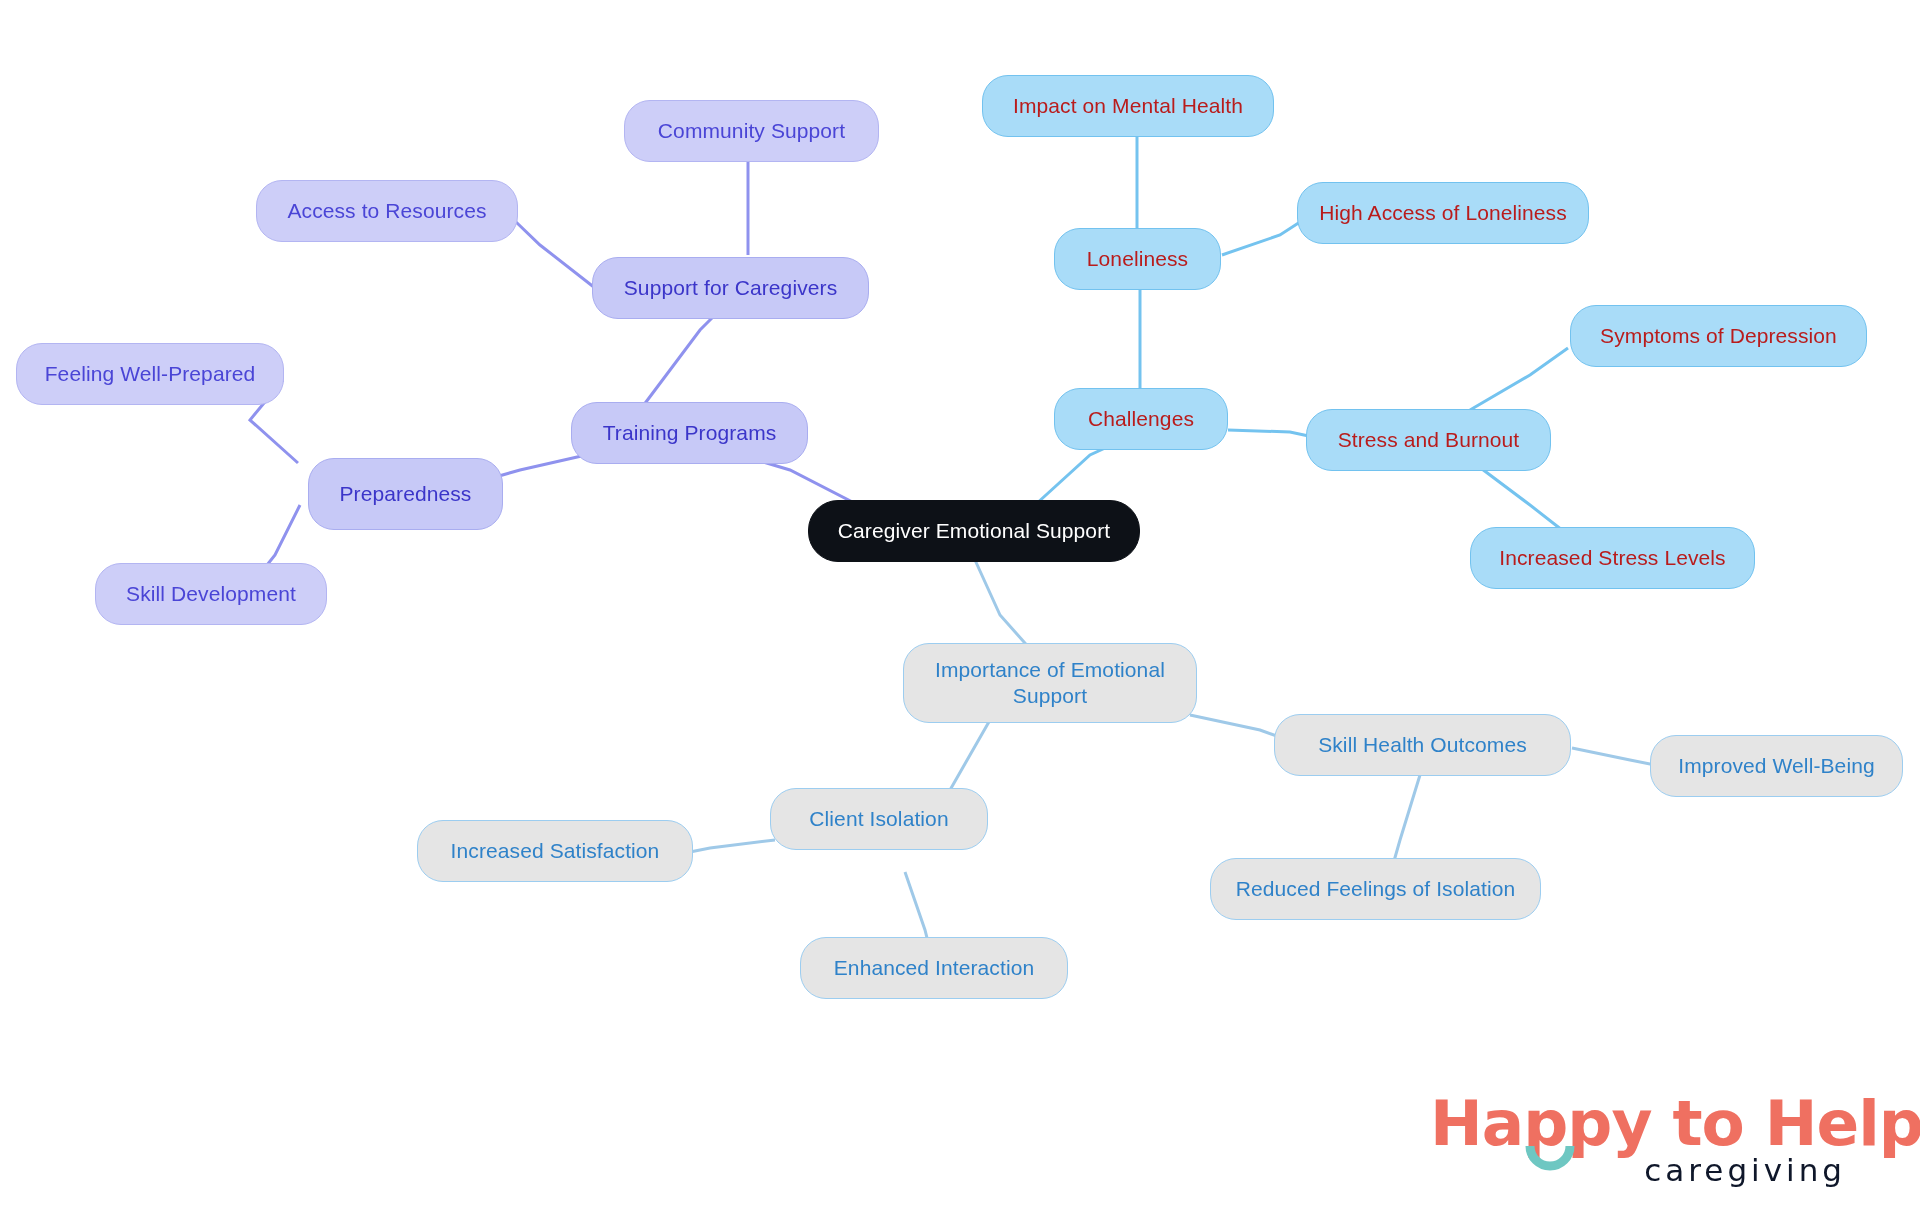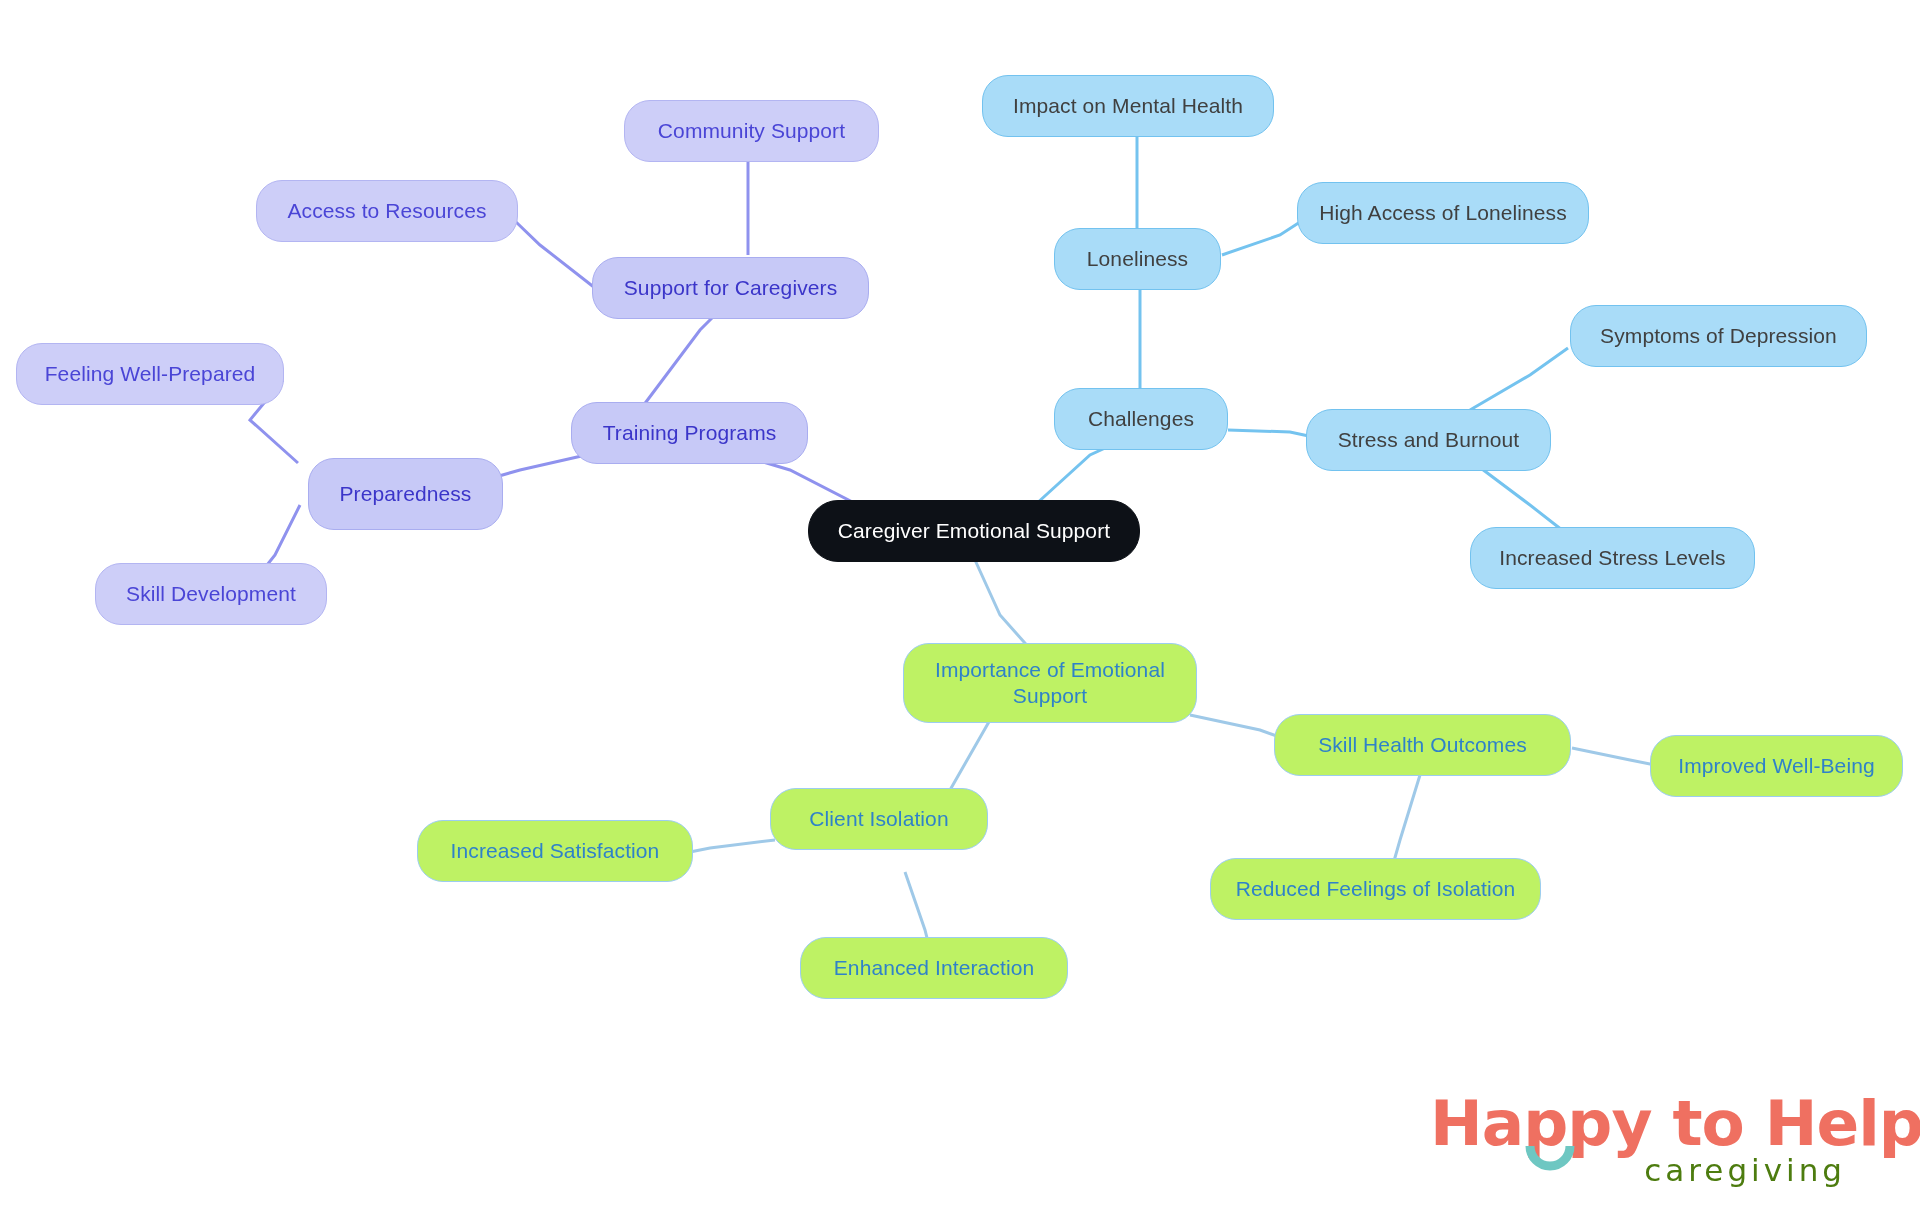--- a/index.html
+++ b/index.html
@@ -50,25 +50,25 @@
   }
   .node.purple-soft {
     background: #cdcef8;
     border: 1px solid #b3b5f2;
     color: #4a45d6;
     font-size: 21px;
   }
   .node.blue {
     background: #a9dcf8;
     border: 1px solid #72c2ef;
-    color: #404040;
+    color: #b91c1c;
     font-size: 21px;
   }
   .node.blue-pale {
-    background: #bef264;
+    background: #e5e5e5;
     border: 1px solid #9ccdf0;
     color: #2f82c9;
     font-size: 21px;
   }
   .logo {
     position: absolute;
     left: 1430px;
     top: 1092px;
     width: 420px;
     height: 110px;
@@ -82,21 +82,21 @@
     letter-spacing: -1px;
     line-height: 1;
     position: absolute;
     left: 0;
     top: 0;
     white-space: nowrap;
   }
   .logo-sub {
     font-family: "DejaVu Sans", sans-serif;
     font-size: 31px;
-    color: #4d7c0f;
+    color: #0f172a;
     letter-spacing: 4px;
     position: absolute;
     right: 4px;
     top: 60px;
     white-space: nowrap;
   }
   .logo-smile {
     position: absolute;
     left: 92px;
     top: 40px;

